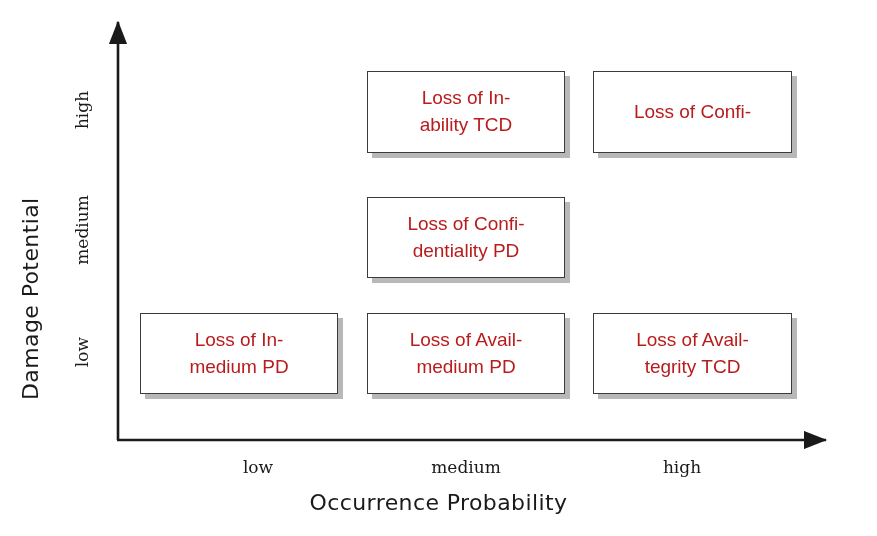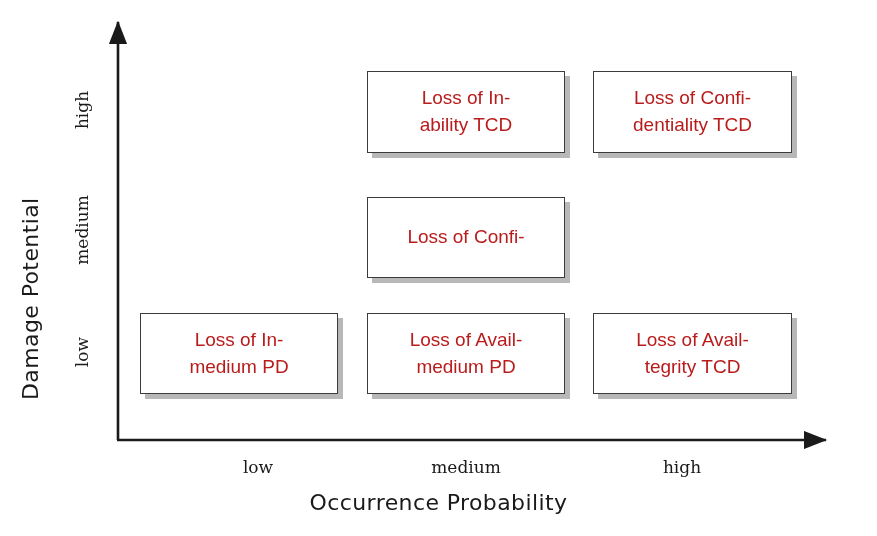--- a/index.html
+++ b/index.html
@@ -127,25 +127,25 @@
   <div class="tick-label x-tick" style="left: 406px;">medium</div>
   <div class="tick-label x-tick" style="left: 622px;">high</div>
 
   <div class="cell-box" style="left: 367px; top: 71px; width: 198px; height: 82px;">
     <span class="cell-line">Loss of In-</span>
     <span class="cell-line">ability TCD</span>
   </div>
 
   <div class="cell-box" style="left: 593px; top: 71px; width: 199px; height: 82px;">
     <span class="cell-line">Loss of Confi-</span>
-    <span class="cell-line">dentiality TCD</span>
   </div>
 
   <div class="cell-box" style="left: 367px; top: 197px; width: 198px; height: 81px;">
     <span class="cell-line">Loss of Confi-</span>
+    <span class="cell-line">dentiality PD</span>
   </div>
 
   <div class="cell-box" style="left: 140px; top: 313px; width: 198px; height: 81px;">
     <span class="cell-line">Loss of In-</span>
     <span class="cell-line">medium PD</span>
   </div>
 
   <div class="cell-box" style="left: 367px; top: 313px; width: 198px; height: 81px;">
     <span class="cell-line">Loss of Avail-</span>
     <span class="cell-line">medium PD</span>

